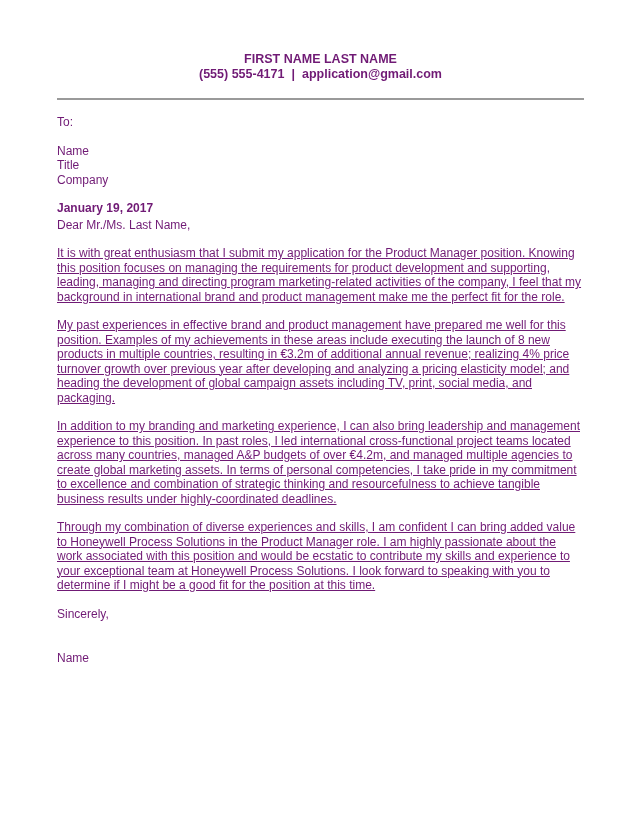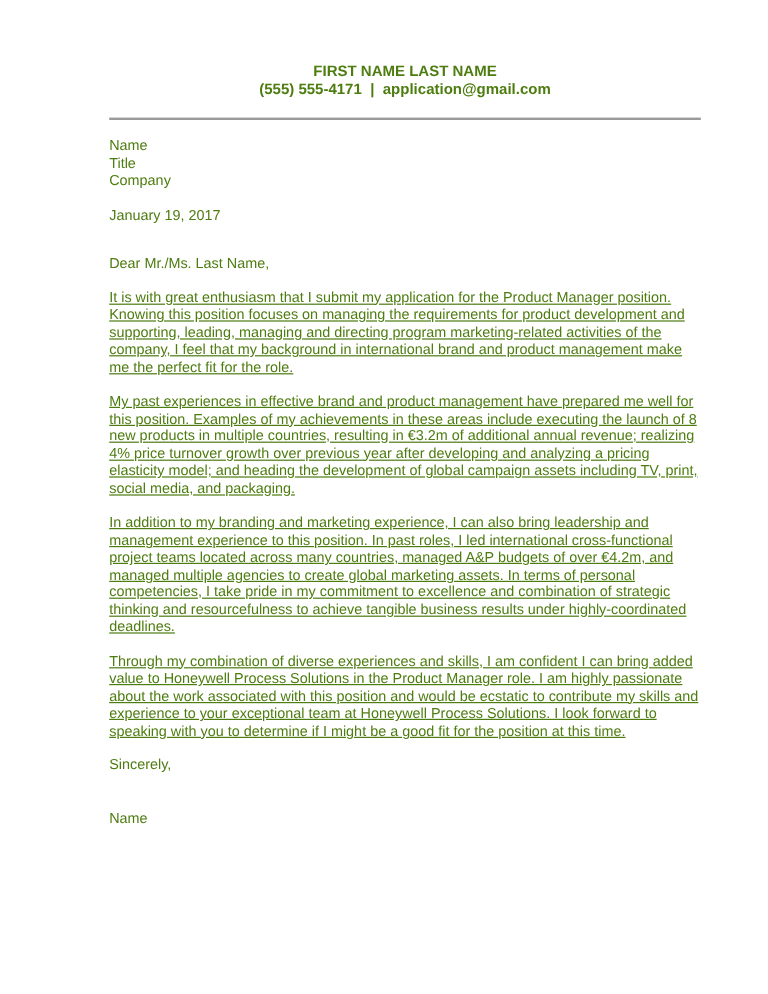--- a/index.html
+++ b/index.html
@@ -9,48 +9,48 @@
   }
   body {
     width: 640px;
     height: 828px;
     overflow: hidden;
   }
   .page {
     box-sizing: border-box;
     width: 640px;
     height: 684px;
-    padding: 52px 56px 0 91px;
+    padding: 52px 56px 0 57px;
     background: #ffffff;
     font-family: "Liberation Sans", sans-serif;
     font-size: 12px;
     line-height: 14.5px;
-    color: #4d7c0f;
+    color: #701a75;
   }
   .letter-header {
     text-align: center;
     font-weight: bold;
     font-size: 12.5px;
     line-height: 15px;
   }
   .contact-sep {
     display: inline-block;
     margin: 0 7px;
   }
   .rule {
     border: none;
     border-top: 2px solid #9a9a9a;
     margin: 16px 0 0 0;
     height: 0;
   }
   .to-label   { margin-top: 15px; }
   .recipient-block { margin-top: 14px; }
   .recipient-block .line { margin: 0; }
-  .date       { margin-top: 14px; }
-  .salutation { margin-top: 26px; }
+  .date       { margin-top: 14px; font-weight: bold; }
+  .salutation { margin-top: 2px; }
   p.para {
     margin: 14px 0 0 0;
     text-decoration: underline;
   }
   .closing    { margin-top: 14px; }
   .signature  { margin-top: 30px; }
 </style>
 </head>
 <body>
 
@@ -58,20 +58,21 @@
 
   <header class="letter-header">
     <div>FIRST NAME LAST NAME</div>
     <div>
       <span>(555) 555-4171</span><span class="contact-sep">|</span><span>application@gmail.com</span>
     </div>
   </header>
 
   <hr class="rule">
 
+  <div class="to-label">To:</div>
 
   <div class="recipient-block">
     <div class="line">Name</div>
     <div class="line">Title</div>
     <div class="line">Company</div>
   </div>
 
   <div class="date">January 19, 2017</div>
 
   <div class="salutation">Dear Mr./Ms. Last Name,</div>

